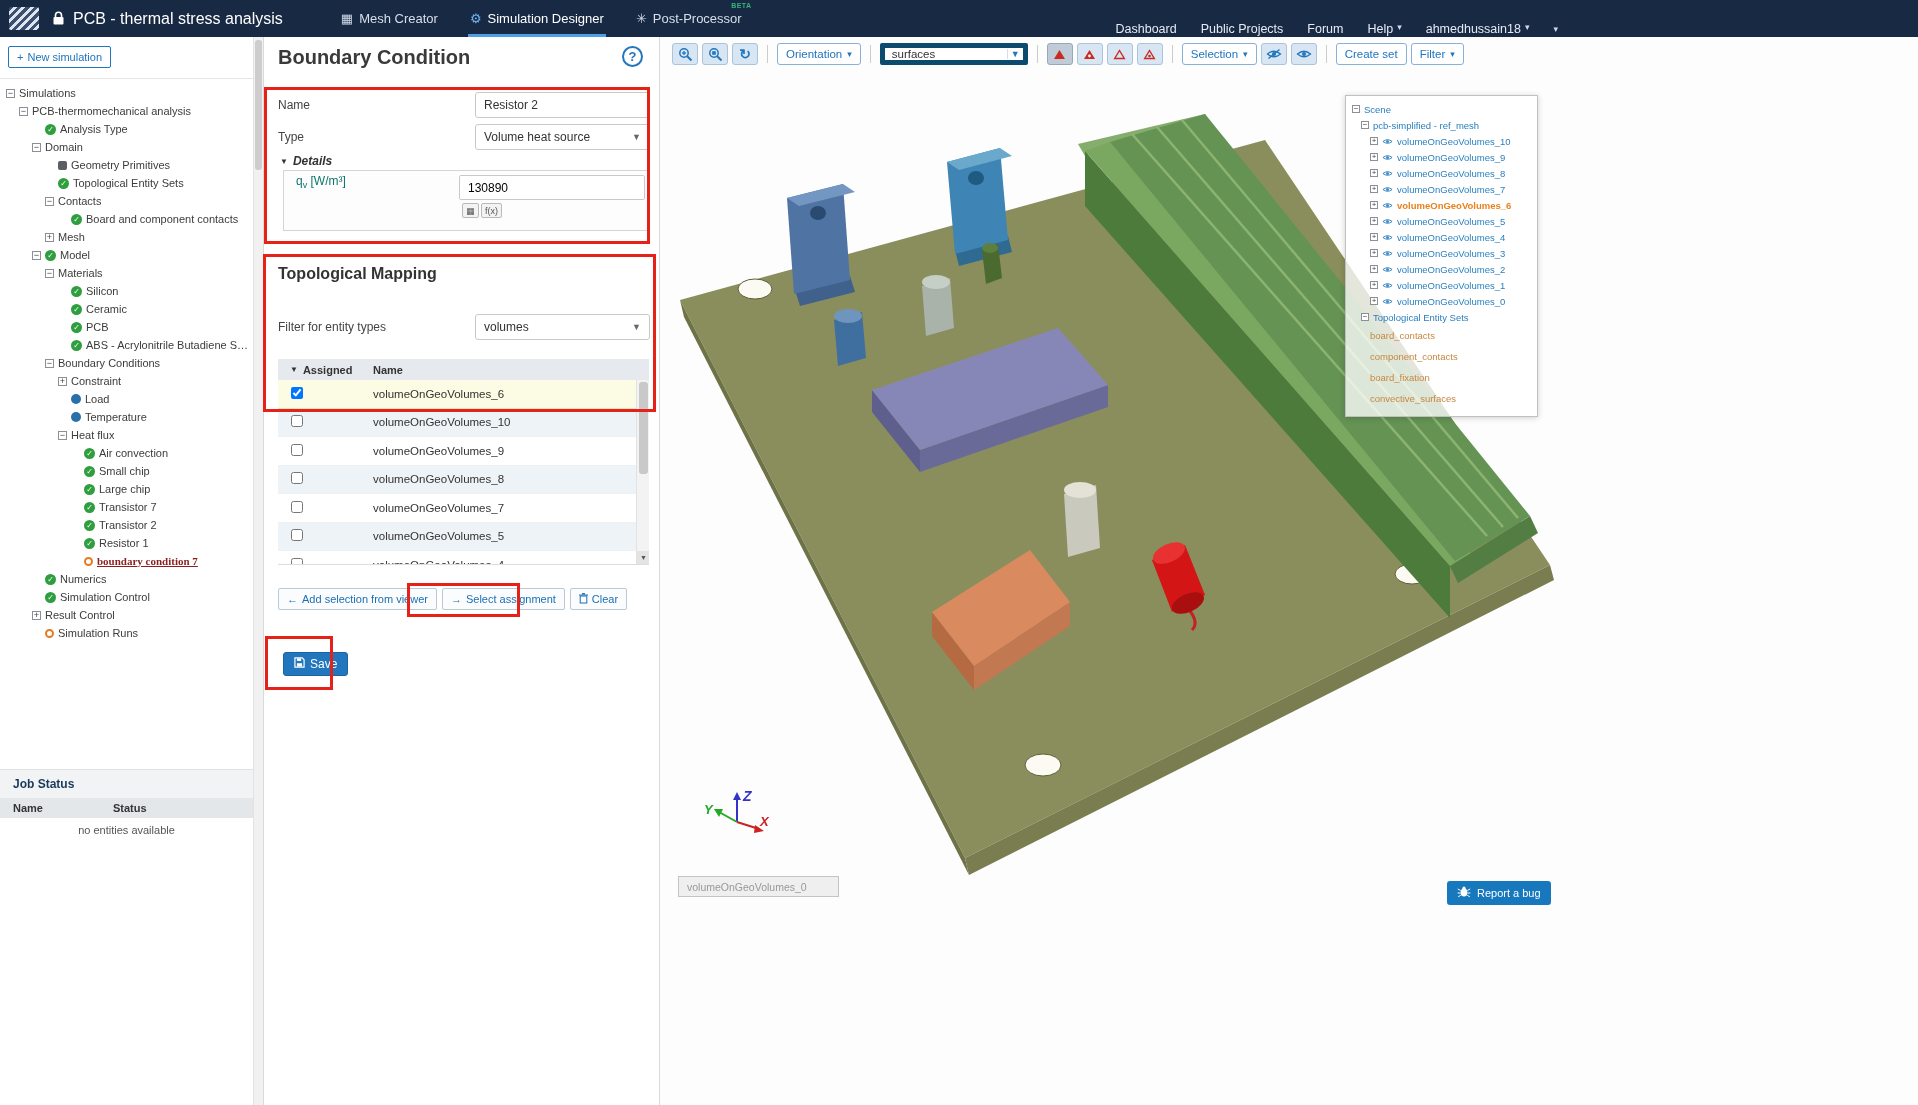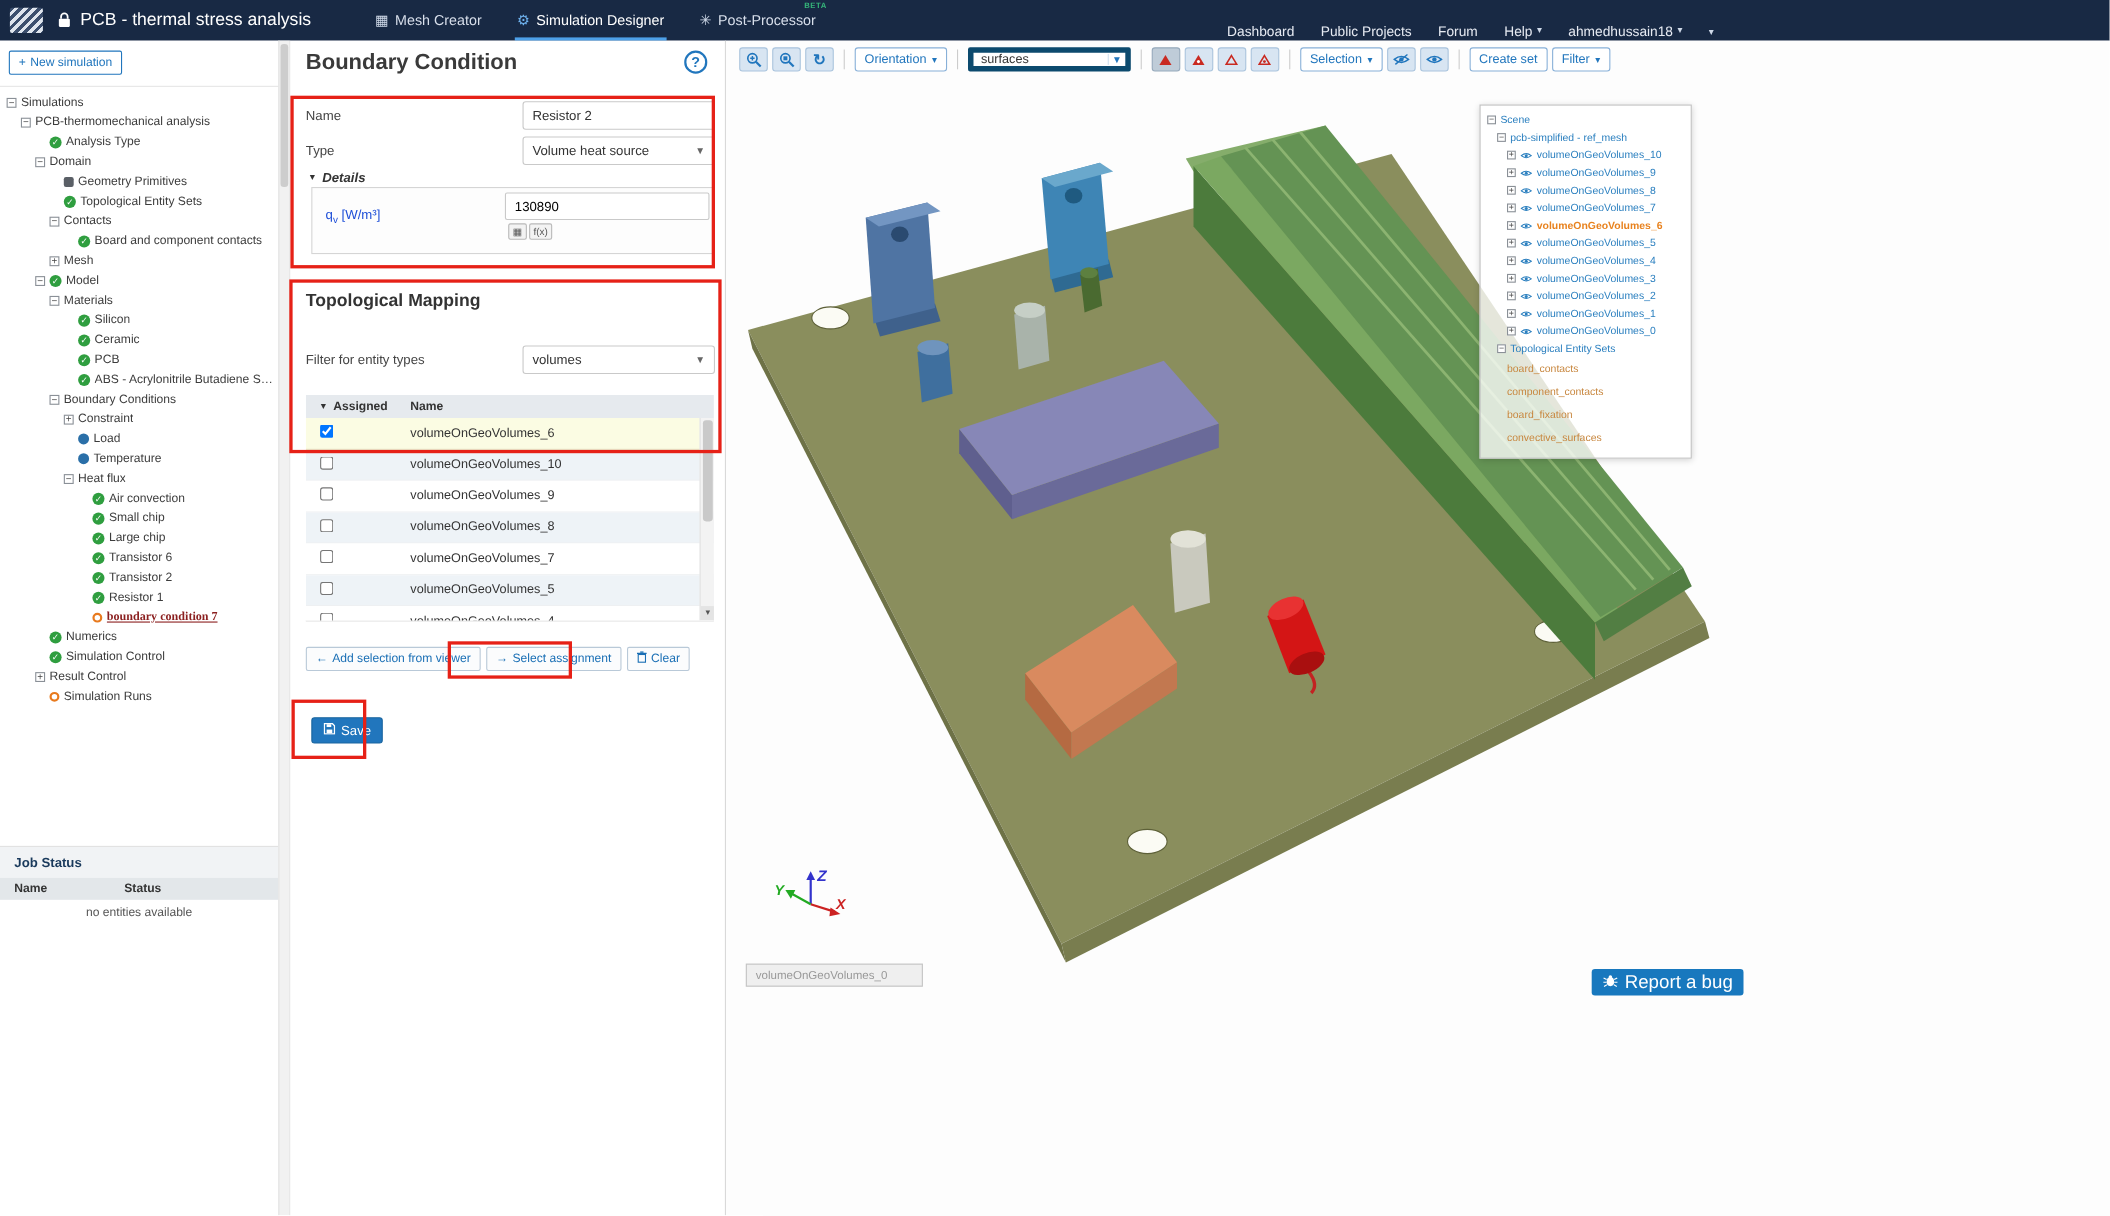--- a/index.html
+++ b/index.html
@@ -61,21 +61,21 @@
   .flabel { font-size:12px; color:#444; line-height:26px; }
   .finput { position:absolute; left:197px; top:0; width:175px; height:26px; border:1px solid #c9c9c9; border-radius:3px;
     padding:0 8px; font-size:12px; color:#333; font-family:"Liberation Sans",sans-serif;}
   .fselect { position:absolute; left:197px; top:0; width:175px; height:26px; border:1px solid #c9c9c9; border-radius:3px;
     background:#fff; display:flex; align-items:center; font-size:12px; color:#333; padding:0 8px; cursor:pointer;}
   .fselect .selcaret { margin-left:auto; font-size:9px; color:#666; }
   .details-head { position:absolute; left:16px; top:117px; font-size:12px; font-weight:bold; font-style:italic; color:#333;
     display:flex; gap:5px; align-items:center; cursor:pointer;}
   .details-head .dcaret { font-size:8px; font-style:normal; color:#333;}
   .details-box { position:absolute; left:19px; right:10px; top:133px; height:61px; border:1px solid #d5d5d5; background:#fdfdfd;}
-  .qv-label { position:absolute; left:12px; top:17px; font-size:12px; color:#1d4ed8;}
+  .qv-label { position:absolute; left:12px; top:3px; font-size:12px; color:#0f766e;}
   .qv-label sub { font-size:9px; }
   .qv-input { position:absolute; right:3px; top:4px; width:186px; height:25px; border:1px solid #c9c9c9; border-radius:2px;
     padding:0 8px; font-size:12px; font-family:"Liberation Sans",sans-serif;}
   .mini-btns { position:absolute; right:146px; top:32px; display:flex; gap:2px;}
   .mini-btn { height:15px; min-width:17px; border:1px solid #b9b9b9; background:#f3f3f3; border-radius:2px; color:#555;
     font-size:9px; display:flex; align-items:center; justify-content:center; padding:0 3px; cursor:pointer;}
   .topo-title { position:absolute; left:14px; top:228px; font-size:16px; font-weight:600; color:#333;}
   .topo-table { position:absolute; left:14px; right:10px; top:322px; height:206px; overflow:hidden; border-bottom:1px solid #ddd;}
   .thead { height:21px; background:#e6eaee; display:flex; align-items:center; font-size:11px; font-weight:bold; color:#333;}
   .hcell1 { width:95px; padding-left:12px; display:flex; gap:5px; align-items:center;}
@@ -118,21 +118,21 @@
   .srow.tall { height:21px; }
   .sexp { width:8px; height:8px; border:1px solid #8a9097; background:#fff; color:#444; font-size:8px; line-height:6px;
     display:inline-flex; align-items:center; justify-content:center; flex:none;}
   .seye { display:inline-flex; flex:none; }
   .slabel.blue { color:#2a7fbf; }
   .slabel.orange { color:#e8821e; font-weight:bold; }
   .slabel.tan { color:#c8873f; }
   .vtooltip { position:absolute; left:18px; top:839px; width:161px; height:21px; background:rgba(238,238,238,0.92);
     border:1px solid #c4c4c4; color:#999; font-size:10.5px; display:flex; align-items:center; padding-left:8px; z-index:5;}
   .bugbtn { position:absolute; left:787px; top:844px; height:24px; padding:0 10px; background:#1878be; border-radius:3px;
-    color:#fff; font-size:17px; display:flex; align-items:center; gap:6px; cursor:pointer; z-index:6;}
+    color:#fff; font-size:11px; display:flex; align-items:center; gap:6px; cursor:pointer; z-index:6;}
   .scene-svg { position:absolute; left:0; top:29px; }
 </style>
 </head>
 <body>
 
 <div id="app">
 
   <div class="header">
     <div class="logo"></div>
     <span class="lock">
@@ -283,21 +283,21 @@
           <span class="tlabel">Small chip</span>
         </div>
         <div class="trow" style="padding-left: 71px;">
           <span class="exp-sp"></span>
           <span class="st st-check">✓</span>
           <span class="tlabel">Large chip</span>
         </div>
         <div class="trow" style="padding-left: 71px;">
           <span class="exp-sp"></span>
           <span class="st st-check">✓</span>
-          <span class="tlabel">Transistor 6</span>
+          <span class="tlabel">Transistor 7</span>
         </div>
         <div class="trow" style="padding-left: 71px;">
           <span class="exp-sp"></span>
           <span class="st st-check">✓</span>
           <span class="tlabel">Transistor 2</span>
         </div>
         <div class="trow" style="padding-left: 71px;">
           <span class="exp-sp"></span>
           <span class="st st-check">✓</span>
           <span class="tlabel">Resistor 1</span>

